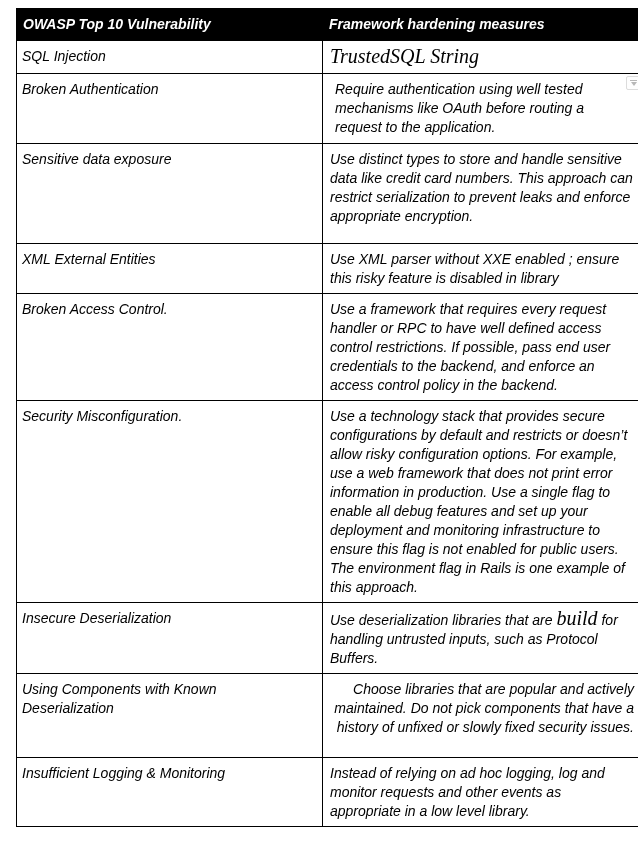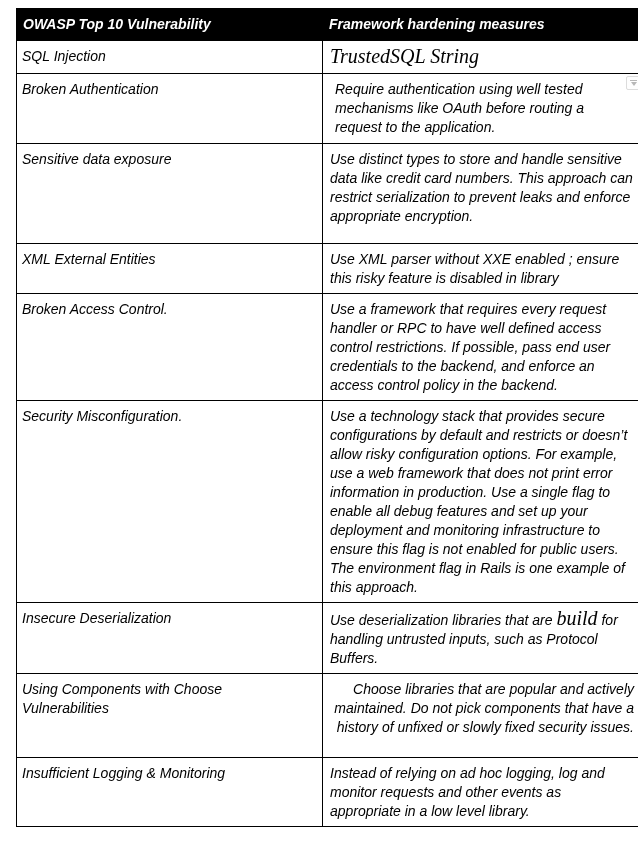--- a/index.html
+++ b/index.html
@@ -124,21 +124,21 @@
         </tr>
         <tr>
           <td class="vuln-cell" style="height: 196px;">Security Misconfiguration.</td>
           <td class="measure-cell" style="height: 196px;"><span class="sans">Use a technology stack that provides secure configurations by default and restricts or doesn’t allow risky configuration options. For example, use a web framework that does not print error information in production. Use a single flag to enable all debug features and set up your deployment and monitoring infrastructure to ensure this flag is not enabled for public users. The environment flag in Rails is one example of this approach.</span></td>
         </tr>
         <tr>
           <td class="vuln-cell" style="height: 71px;">Insecure Deserialization</td>
           <td class="measure-cell" style="height: 71px;"><span class="sans">Use deserialization libraries that are </span><span class="serif">build</span><span class="sans"> for handling untrusted inputs, such as Protocol Buffers.</span></td>
         </tr>
         <tr>
-          <td class="vuln-cell" style="height: 84px;">Using Components with Choose Vulnerabilities</td>
+          <td class="vuln-cell" style="height: 84px;">Using Components with Known Deserialization</td>
           <td class="measure-cell" style="height: 84px; text-align: right;"><span class="sans">Choose libraries that are popular and actively maintained. Do not pick components that have a history of unfixed or slowly fixed security issues.</span></td>
         </tr>
         <tr>
           <td class="vuln-cell" style="height: 65px;">Insufficient Logging &amp; Monitoring</td>
           <td class="measure-cell" style="height: 65px;"><span class="sans">Instead of relying on ad hoc logging, log and monitor requests and other events as appropriate in a low level library.</span></td>
         </tr>
       </tbody>
   </table>
 </div>
 

